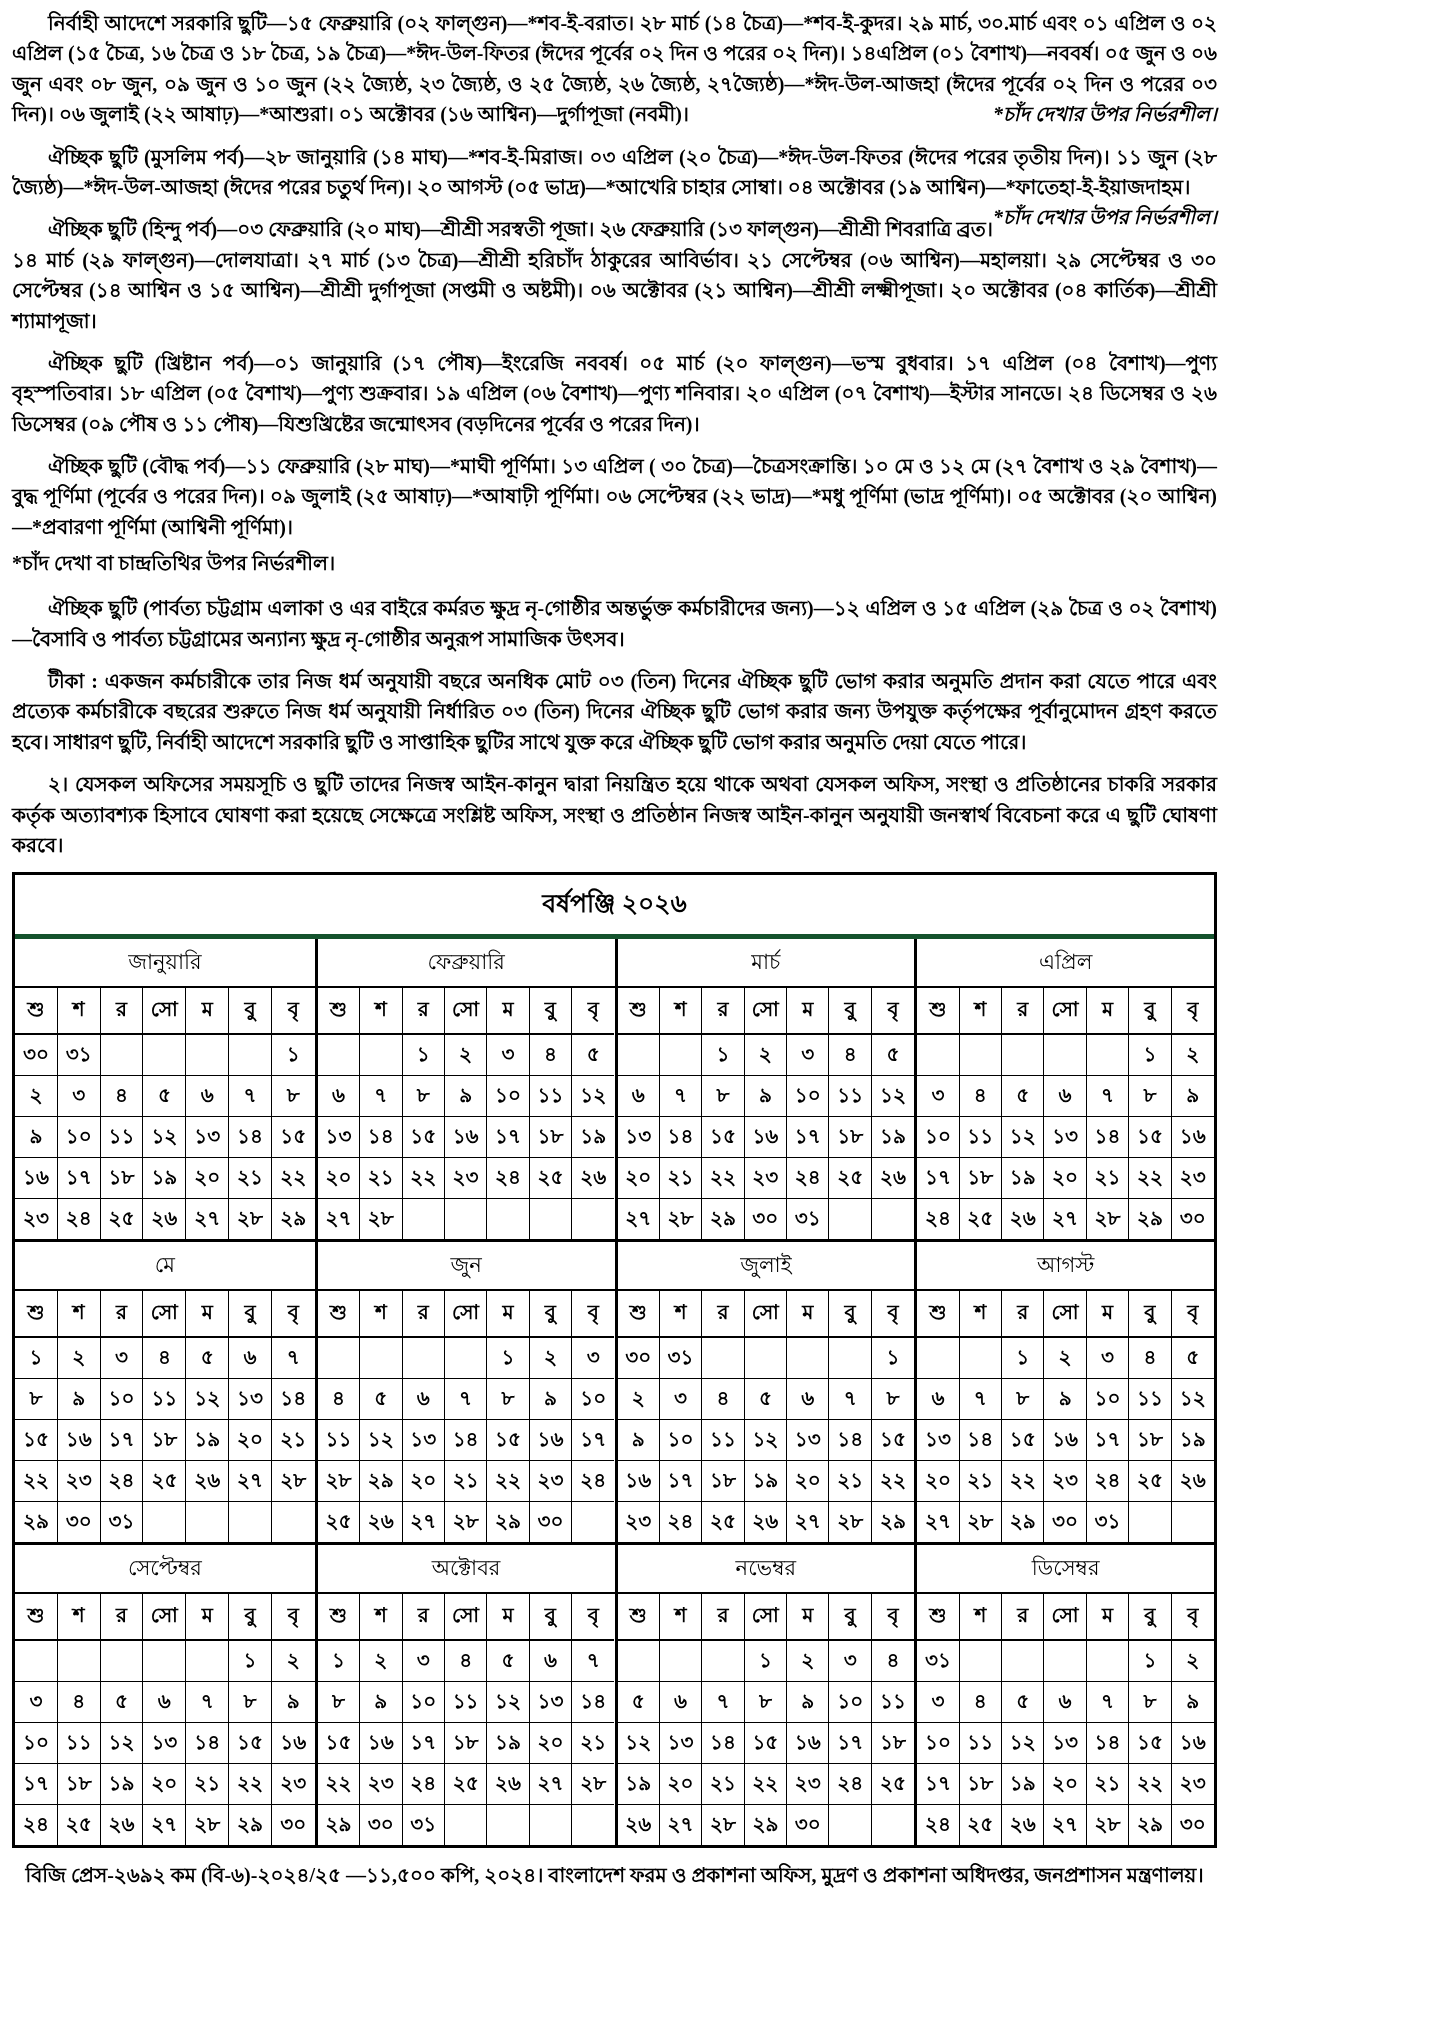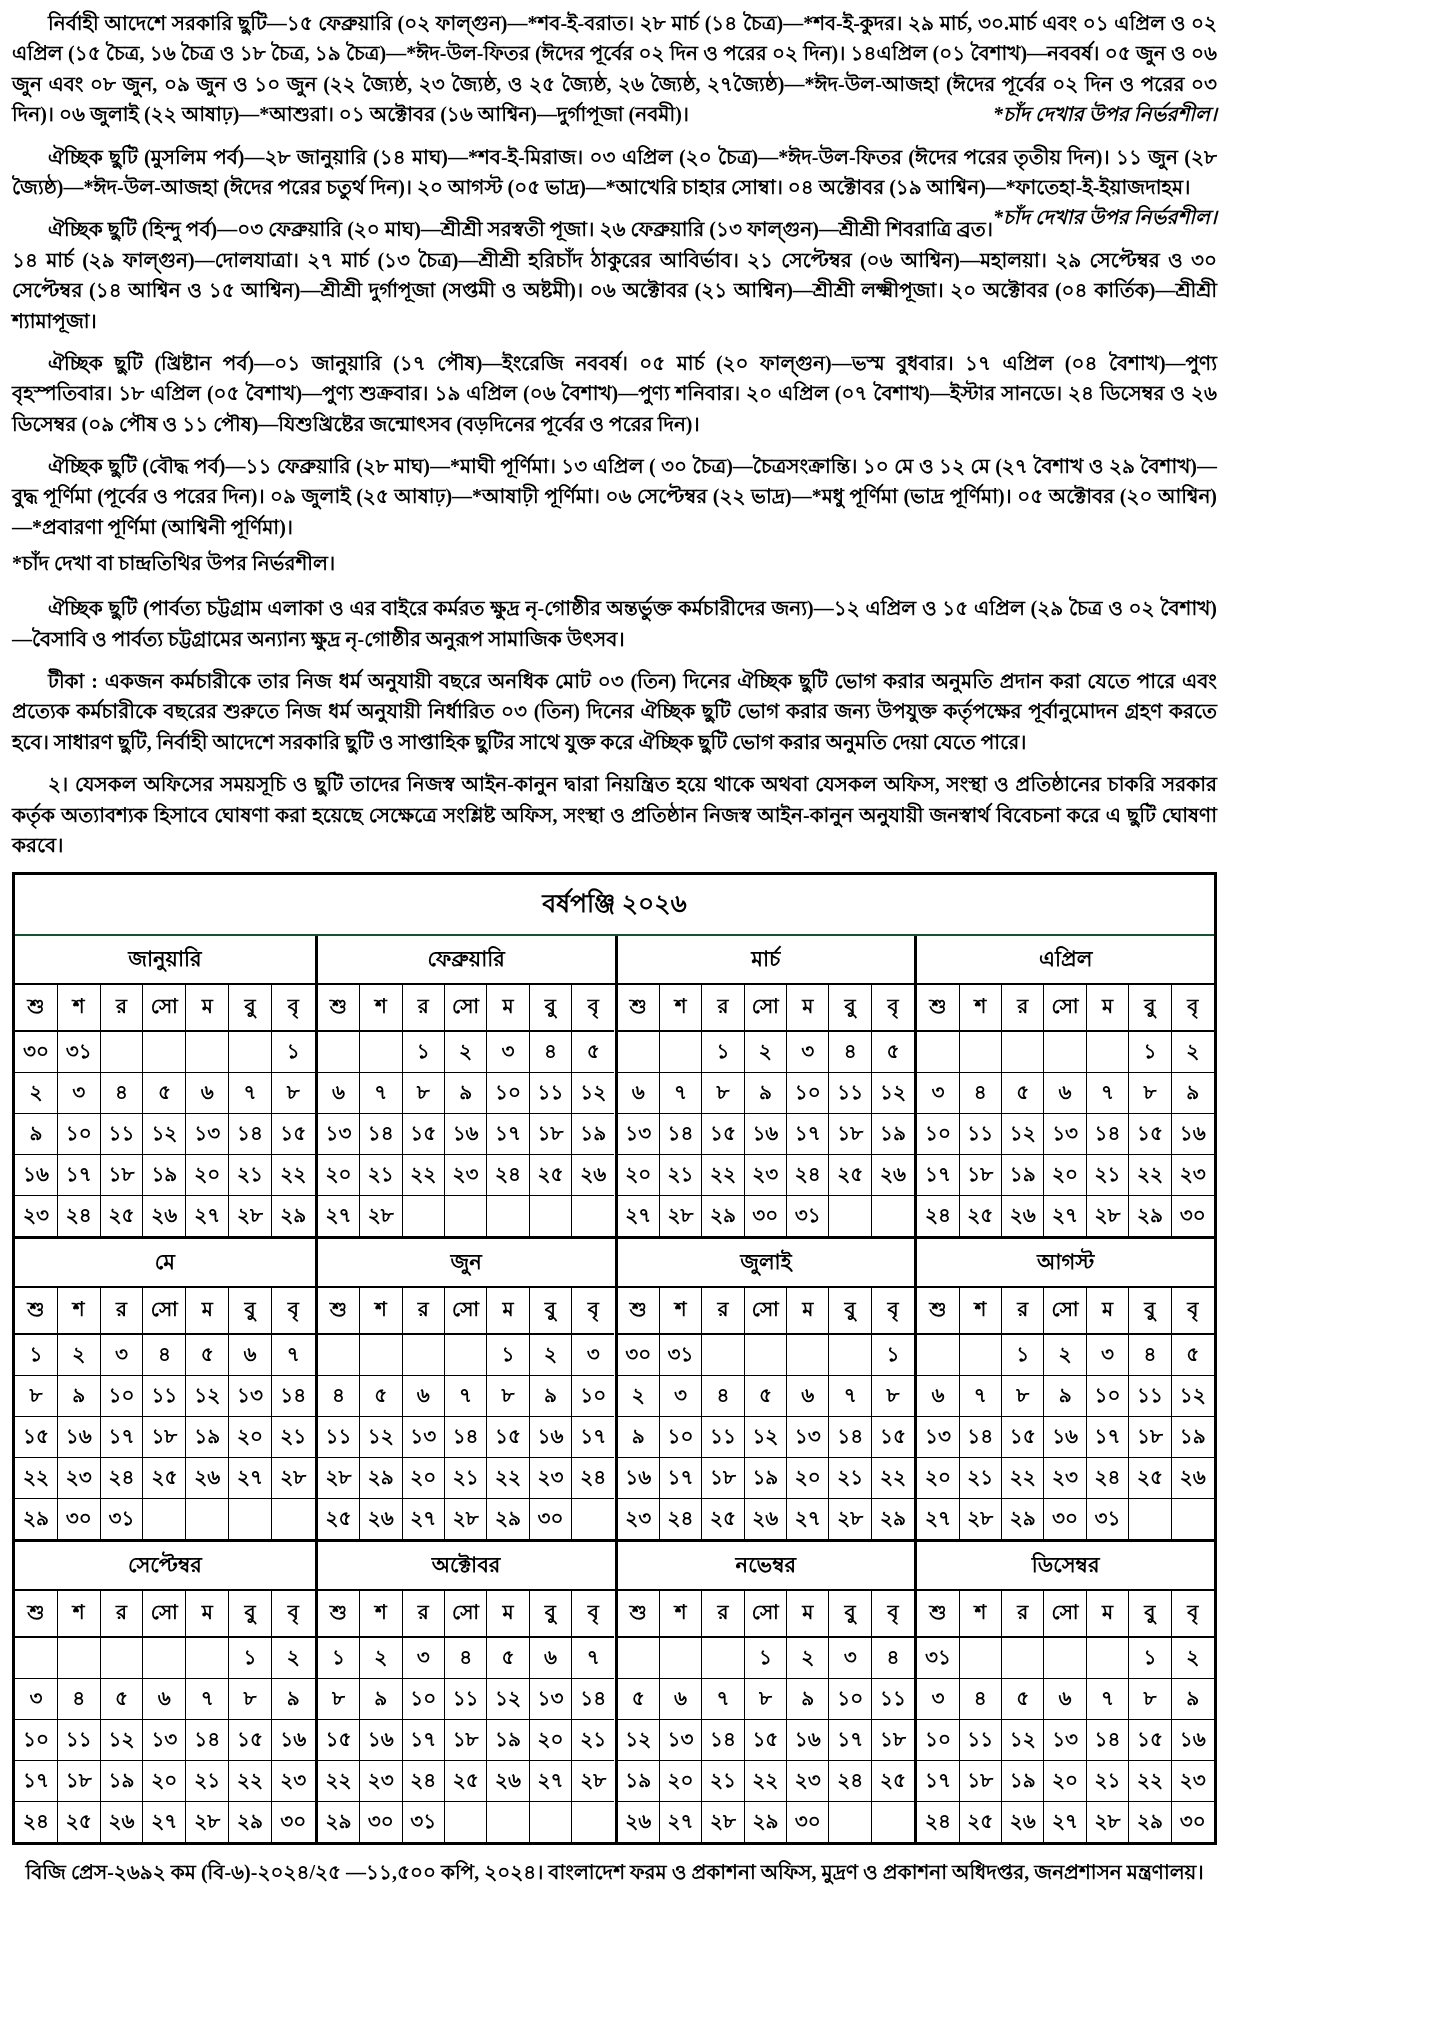--- a/index.html
+++ b/index.html
@@ -13,29 +13,29 @@
     font-size:20px; line-height:1.52; text-align:justify;
     text-indent:36px; margin:0 0 12px 0;
   }
   .para .lead { font-weight:bold; }
   .note-float { float:right; text-indent:0;font-style:italic; }
   .note-line { text-align:left; font-size:20px; margin:-6px 0 12px 0; }
 
   .calendar { border:3px solid #000; margin-top:6px; }
   .cal-title {
     text-align:center; font-size:25px; font-weight:bold;
-    padding:9px 0 7px 0; border-bottom:2px solid #14532d;
+    padding:9px 0 7px 0; border-bottom:5px solid #14532d;
   }
   .band { display:grid; grid-template-columns:repeat(4,1fr); }
   .band + .band { border-top:3px solid #000; }
   .month { border-left:3px solid #000; min-width:0; }
   .month:first-child { border-left:none; }
   .month-name {
     text-align:center; font-size:21px; padding:7px 0 5px 0;
-    border-bottom:2px solid #000; font-weight:bold;
+    border-bottom:2px solid #000; font-weight:normal;
   }
   .month-grid { display:grid; grid-template-columns:repeat(7,1fr); }
   .cell {
     border-right:1px solid #000; border-bottom:1px solid #000;
     height:40px; display:flex; align-items:center; justify-content:center;
     font-size:20px; overflow:hidden;
   }
   .cell:nth-child(7n) { border-right:none; }
   .cell.head { height:45px; border-bottom:2px solid #000; }
   .month-grid .cell:nth-last-child(-n+7) { border-bottom:none; }

